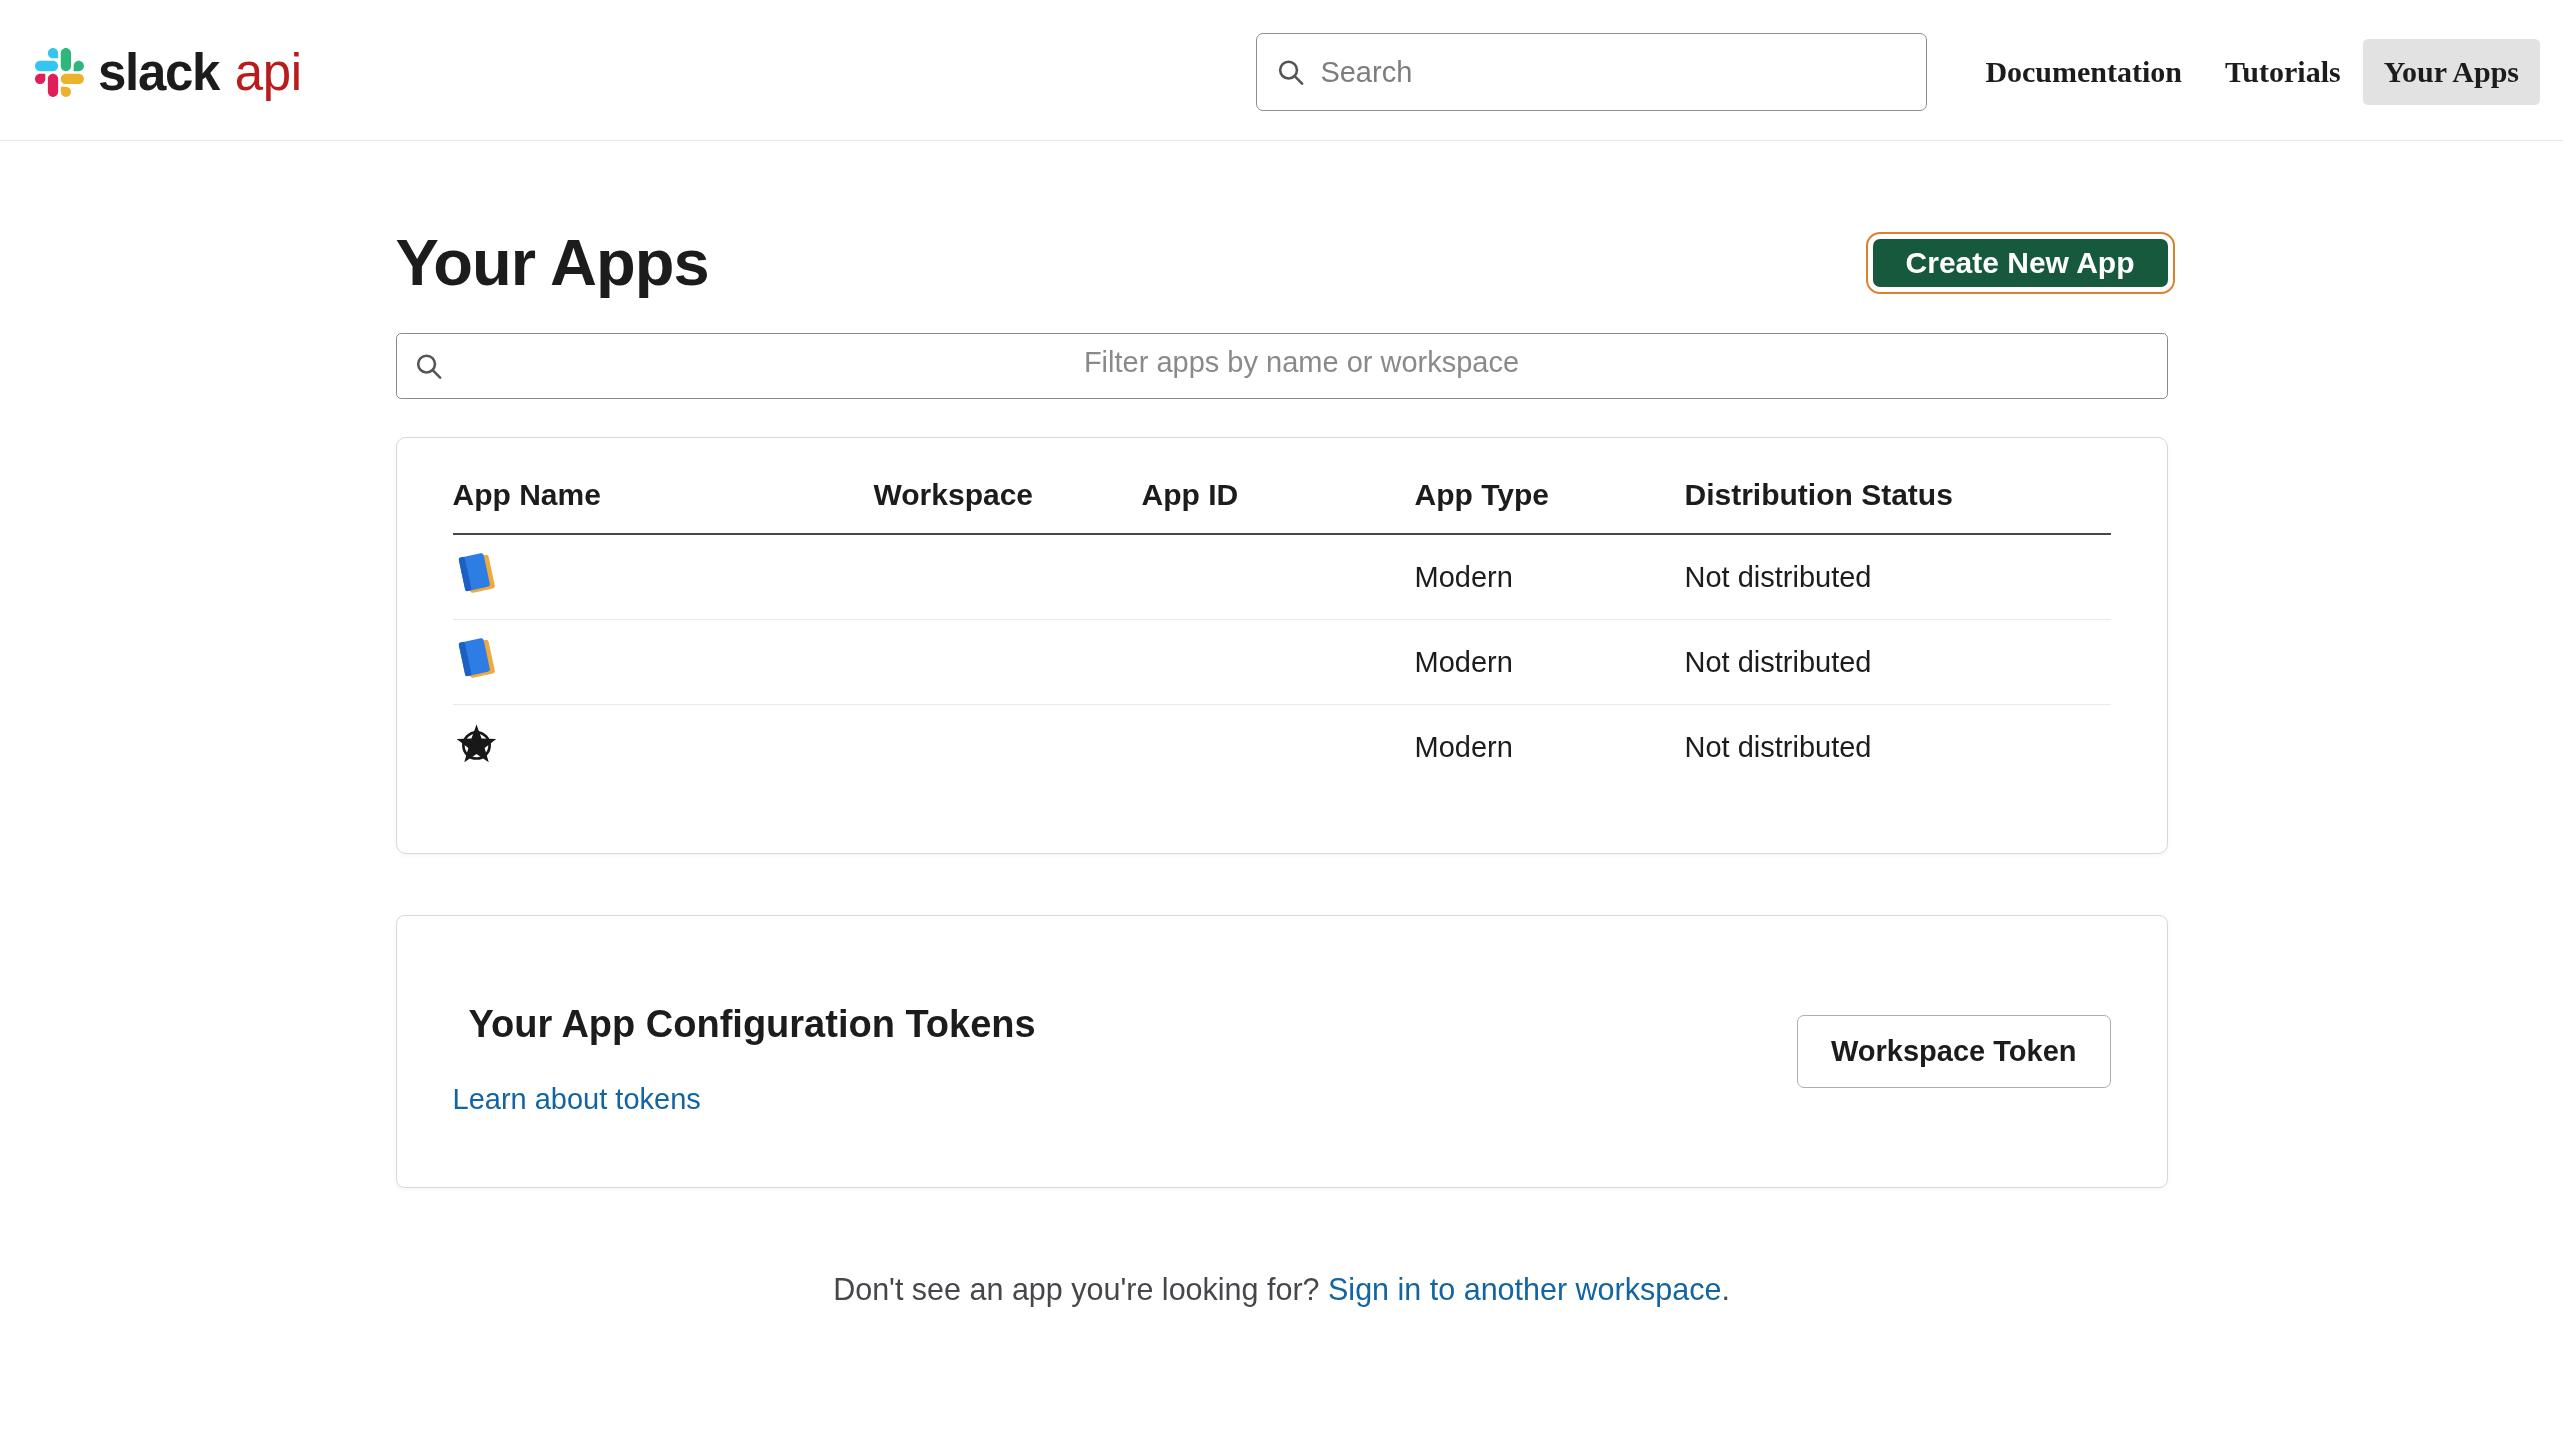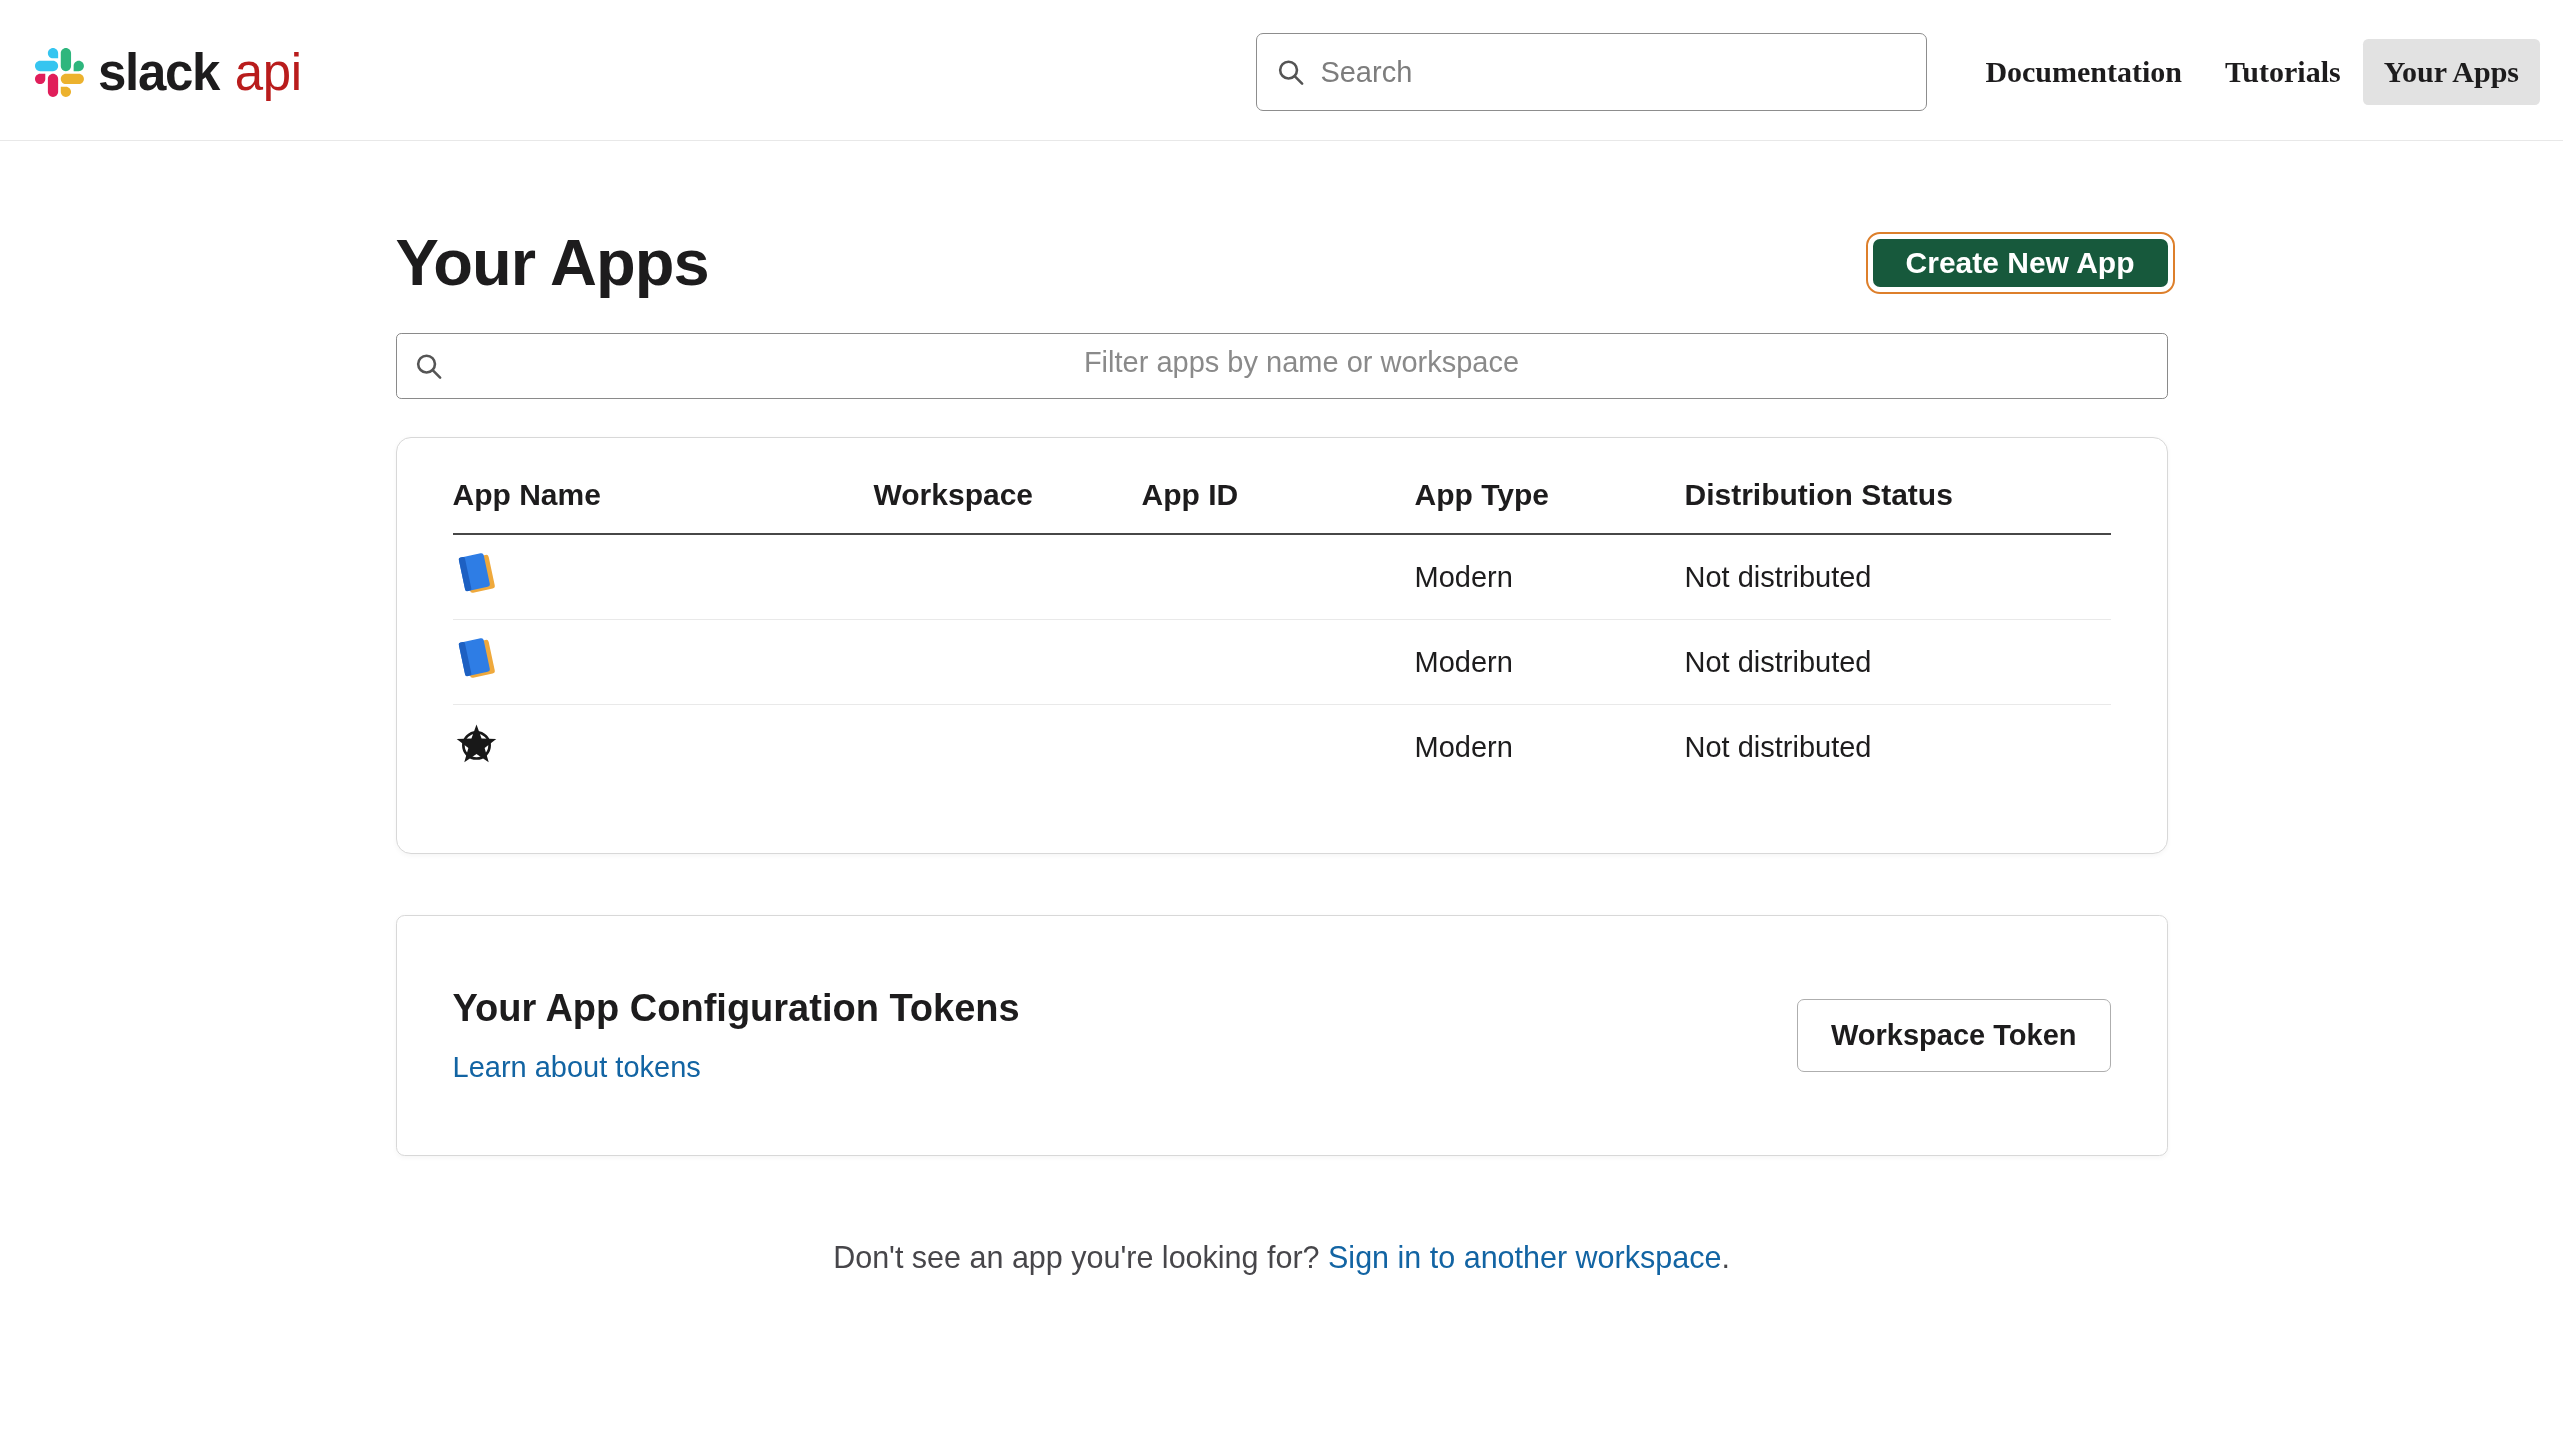--- a/index.html
+++ b/index.html
@@ -97,21 +97,21 @@
     position: absolute; left: 17.4px; top: 50%;
     transform: translateY(-50%);
     width: 31px; height: 31px; color: #555;
   }
   .filter-glyph svg { width: 100%; height: 100%; display: block; }
 
   
   .table-card {
     margin-top: 38px;
     border: 1.7px solid #d8d8d8;
-    border-radius: 15px;
+    border-radius: 10px;
     background: #fff;
     padding: 40px 56px 63px 56px;
     box-shadow: 0 1.7px 5.2px rgba(0,0,0,0.04);
   }
   .tbl-grid {
     display: grid;
     grid-template-columns: 421px 268px 273px 270px 1fr;
     align-items: center;
   }
   .tbl-head {
@@ -131,21 +131,21 @@
   
   .tokens-card {
     margin-top: 61px;
     border: 1.7px solid #d8d8d8;
     border-radius: 8.7px;
     background: #fff;
     padding: 71px 56px;
     display: flex; align-items: center; justify-content: space-between;
     box-shadow: 0 1.7px 5.2px rgba(0,0,0,0.04);
   }
-  .tokens-title { margin: 0; font-size: 38px; font-weight: 700; }
+  .tokens-title { margin: 16px; font-size: 38px; font-weight: 700; }
   .tokens-link {
     display: inline-block;
     margin-top: 21px;
     font-size: 29px;
     color: #1264a3;
     text-decoration: none;
     cursor: pointer;
   }
   .generate-btn {
     background: #fff;

